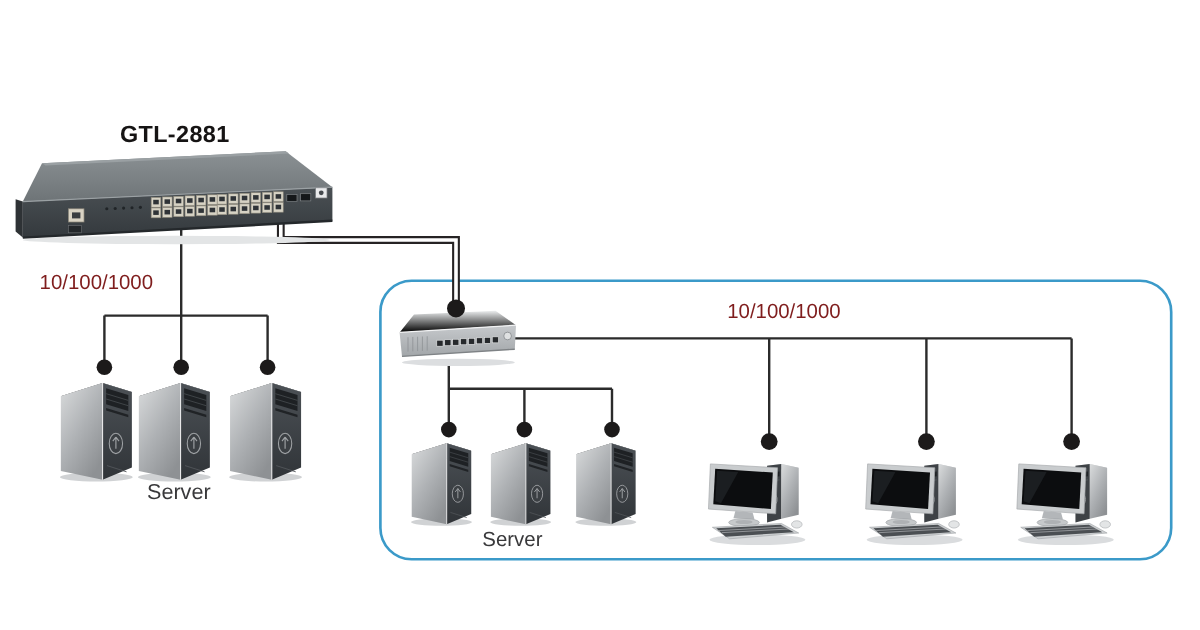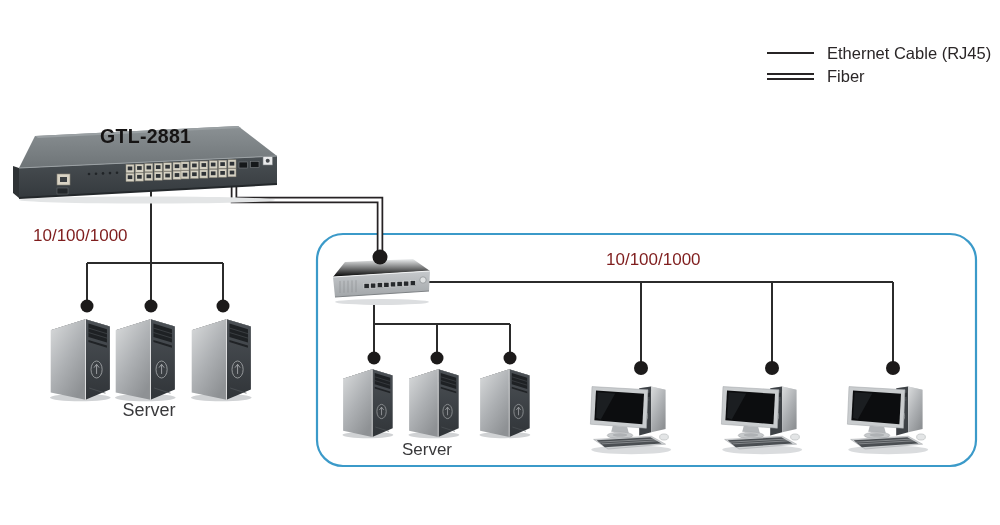--- a/index.html
+++ b/index.html
@@ -1,20 +1,20 @@
 <!DOCTYPE html>
 <html><head>
 <meta charset="utf-8">
 <style>
   html,body{margin:0;padding:0;background:#ffffff;}
   body{font-family:"Liberation Sans","DejaVu Sans",sans-serif;}
   #stage{position:relative;width:1000px;height:525px;background:#ffffff;overflow:hidden;}
   #net-svg{position:absolute;left:0;top:0;}
   .lbl{position:absolute;color:#7f1d1d;white-space:nowrap;}
-  .lbl-title{left:100px;top:101px;font-size:19.5px;font-weight:bold;color:#161414;letter-spacing:.3px;margin-top:24px;}
+  .lbl-title{left:100px;top:101px;font-size:19.5px;font-weight:bold;color:#161414;letter-spacing:.3px;}
   .lbl-speed-left{left:33px;top:226px;font-size:17px;}
   .lbl-speed-right{left:606px;top:250px;font-size:17px;}
   .lbl-server-left{left:99px;top:400px;width:100px;text-align:center;font-size:18px;color:#39393b;}
   .lbl-server-lan{left:377px;top:440px;width:100px;text-align:center;font-size:17px;color:#39393b;}
   #legend{position:absolute;left:767px;top:43px;}
   .legend-row{display:flex;align-items:center;gap:13px;height:20px;margin-bottom:3px;}
   .swatch-eth{width:47px;height:0;border-top:2px solid #272425;}
   .swatch-fiber{width:47px;height:7px;box-sizing:border-box;border-top:2px solid #272425;border-bottom:2px solid #272425;}
   .legend-label{font-size:16.5px;color:#2a2627;}
 </style>
@@ -207,24 +207,14 @@
       <circle cx="893" cy="368" r="7"></circle>
     </g>
   </svg>
 
   <div class="lbl lbl-title">GTL-2881</div>
   <div class="lbl lbl-speed-left">10/100/1000</div>
   <div class="lbl lbl-speed-right">10/100/1000</div>
   <div class="lbl lbl-server-left">Server</div>
   <div class="lbl lbl-server-lan">Server</div>
 
-  <div id="legend">
-    <div class="legend-row">
-      <div class="swatch-eth"></div>
-      <div class="legend-label">Ethernet Cable (RJ45)</div>
-    </div>
-    <div class="legend-row">
-      <div class="swatch-fiber"></div>
-      <div class="legend-label">Fiber</div>
-    </div>
-  </div>
 
 </div>
 
 </body></html>

